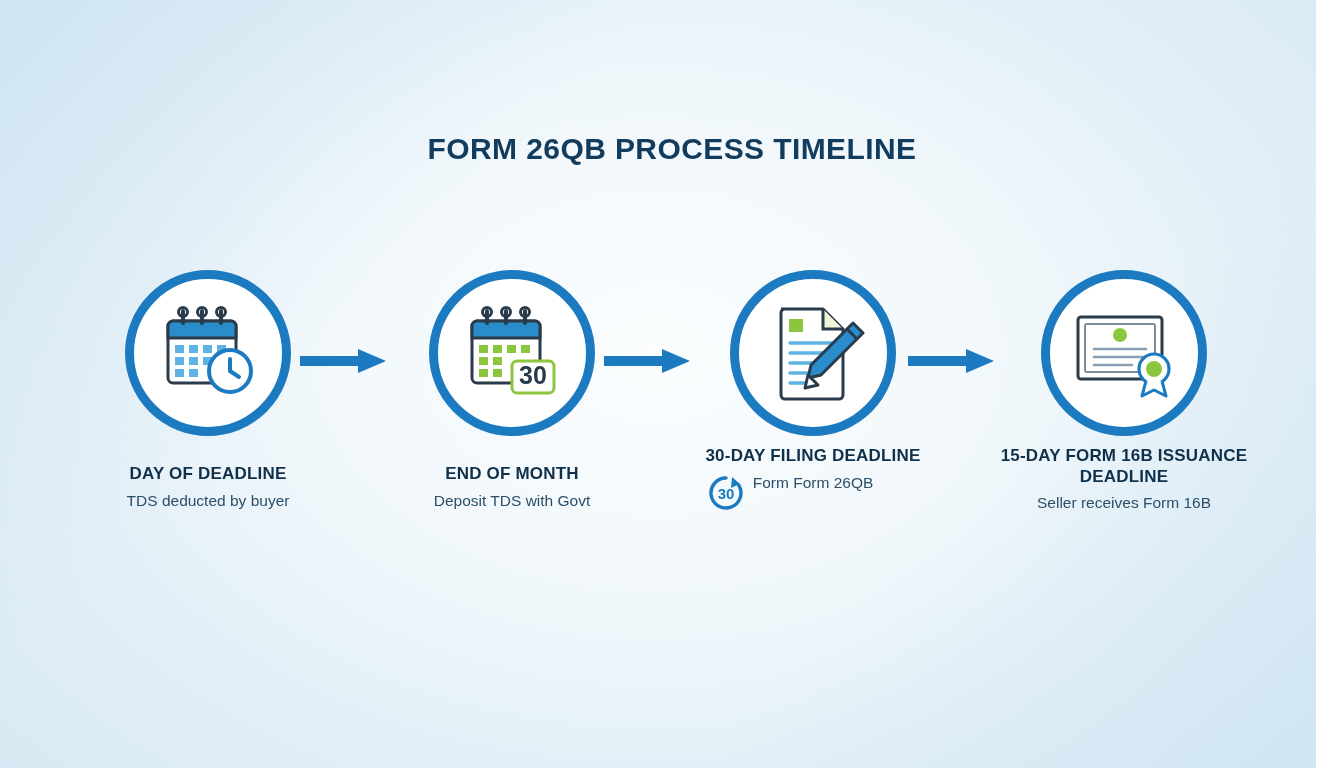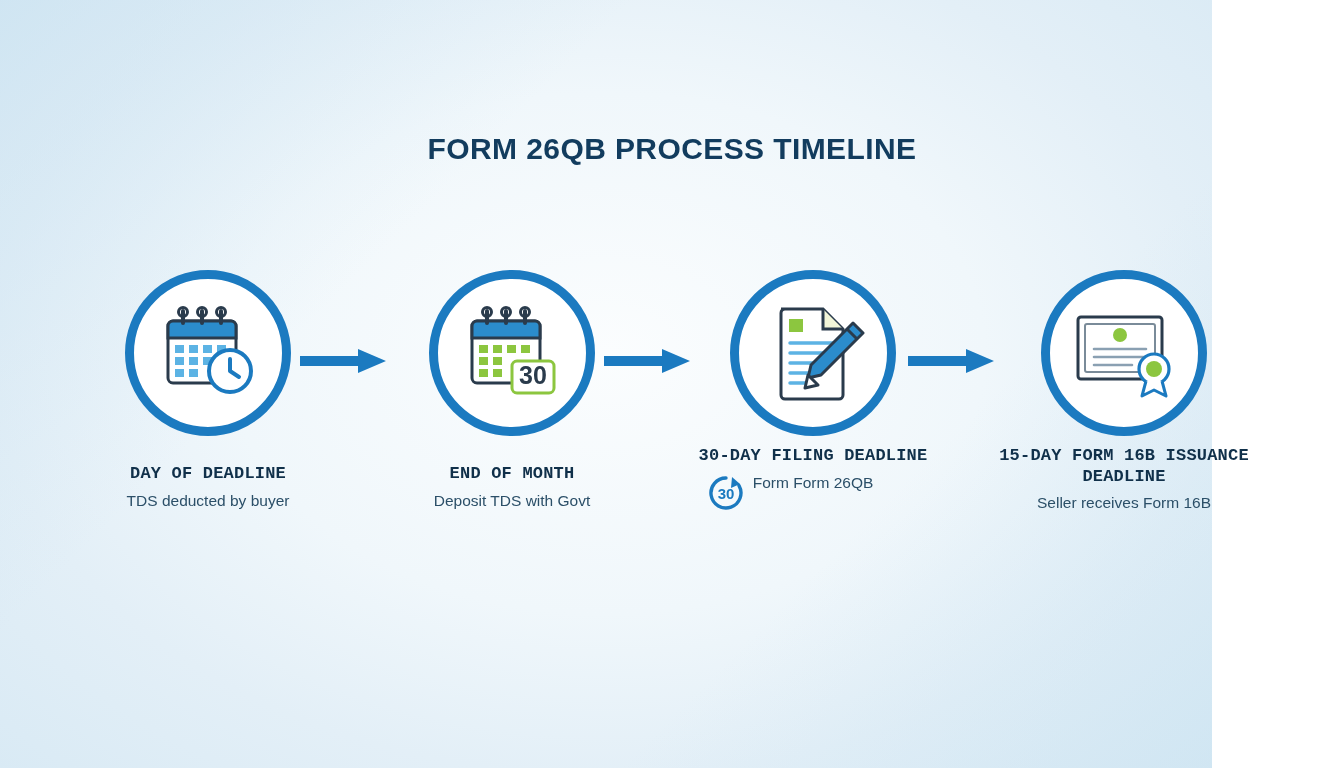--- a/index.html
+++ b/index.html
@@ -7,21 +7,21 @@
     padding: 0;
   }
   body {
     width: 1344px;
     height: 768px;
     overflow: hidden;
     font-family: "Liberation Sans", sans-serif;
   }
   .canvas {
     position: relative;
-    width: 1212px;
+    width: 1316px;
     height: 768px;
     background:
       radial-gradient(ellipse 900px 620px at 50% 46%, #fbfdfe 0%, #f0f7fb 42%, #e3eff7 68%, #d7e9f4 100%);
   }
   .canvas::after {
     content: "";
     position: absolute;
     inset: 0;
     pointer-events: none;
     background: linear-gradient(135deg, rgba(198,224,240,0.55) 0%, rgba(255,255,255,0) 32%, rgba(255,255,255,0) 70%, rgba(200,226,241,0.5) 100%);
@@ -75,21 +75,20 @@
   }
   .circle svg { display: block; }
 
   .step-label {
     margin-top: 28px;
     font-size: 17px;
     font-weight: bold;
     color: #10304a;
     line-height: 1.22;
     letter-spacing: 0.2px;
-    font-family: Liberation Mono, monospace;
   }
   .step-desc {
     margin-top: 6px;
     font-size: 15.5px;
     color: #2b4f68;
     line-height: 1.25;
     text-align: center;
   }
 
   .step-3 .step-label, .step-4 .step-label { margin-top: 10px; }

